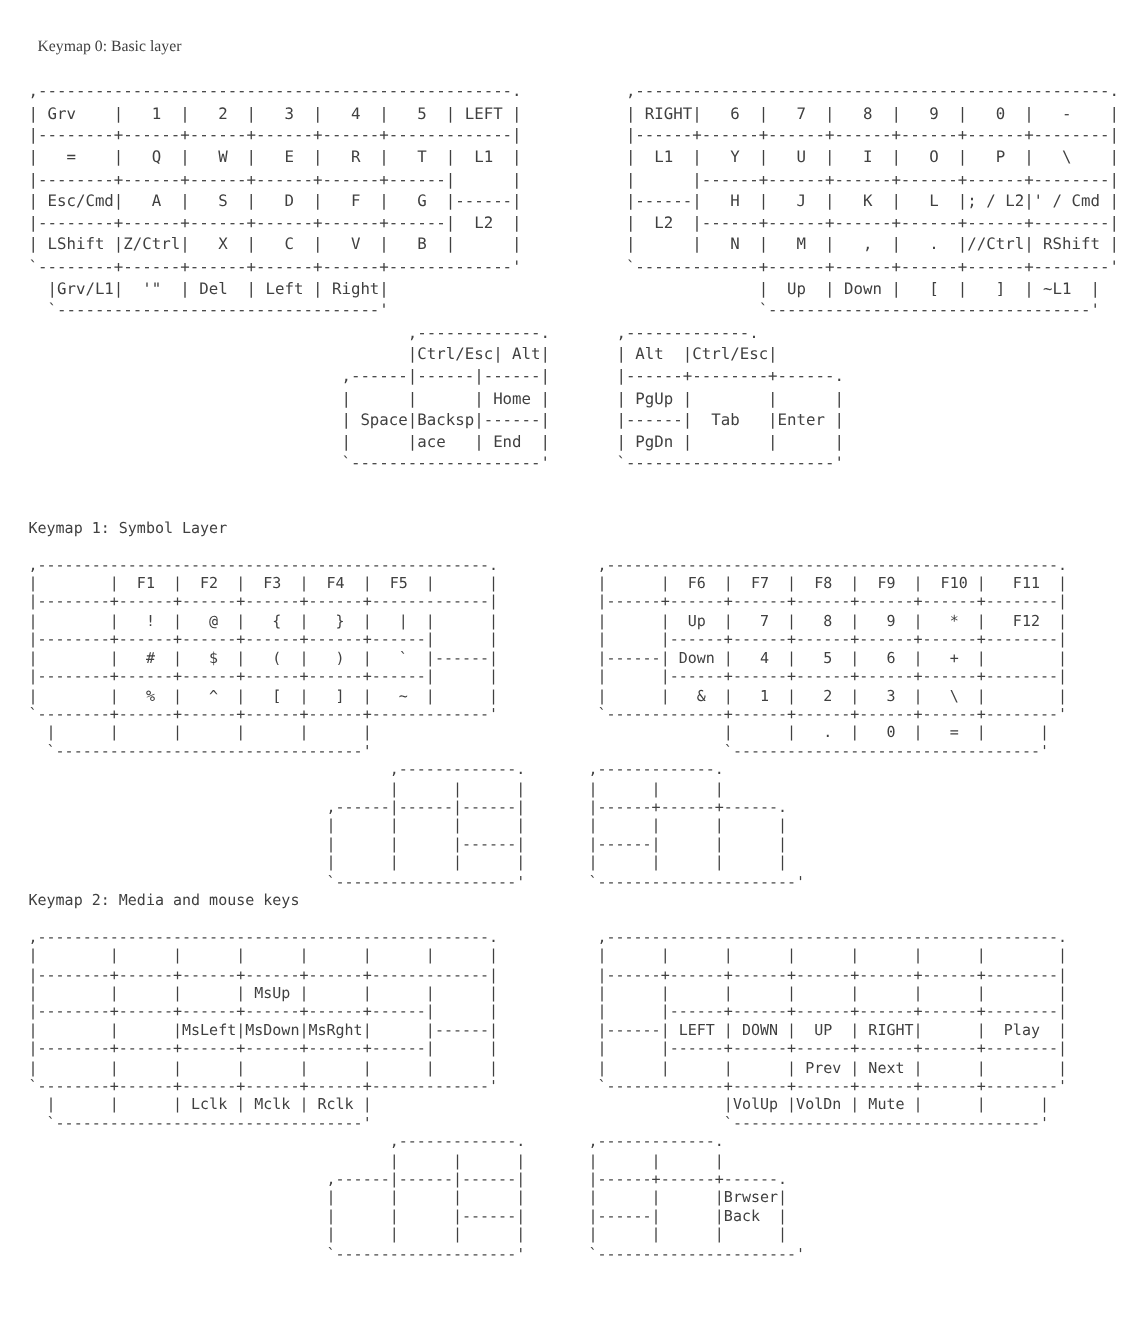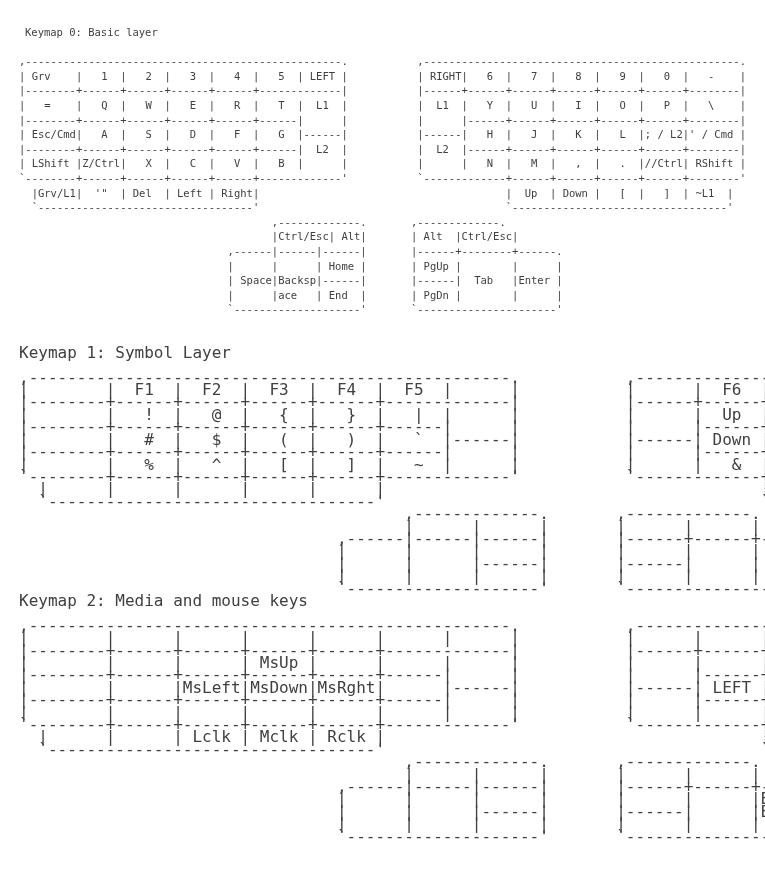--- a/index.html
+++ b/index.html
@@ -15,22 +15,22 @@
   .doc {
     padding: 25px 0 0 19px;
   }
   pre {
     margin: 0;
     font-family: "DejaVu Sans Mono", "Liberation Mono", monospace;
     color: #404040;
     white-space: pre;
   }
   .s0 pre { font-size: 10.5px; line-height: 14.6px; }
-  .s1 pre, .s2 pre { font-size: 16px; line-height: 12.4px; }
-  .s0 .header { margin-bottom: 14.6px; text-indent: 6px; }
+  .s1 pre, .s2 pre { font-size: 10px; line-height: 12.4px; }
+  .s0 .header { margin-bottom: 14.6px; text-indent: 6px; font-family: Liberation Serif, serif; }
   .s1 .header, .s2 .header { margin-bottom: 12.4px; }
   .s1 { margin-top: 30px; }
   .s2 { }
 </style>
 </head>
 <body>
 
 <main class="doc">
 
   <section class="keymap-section s0">

